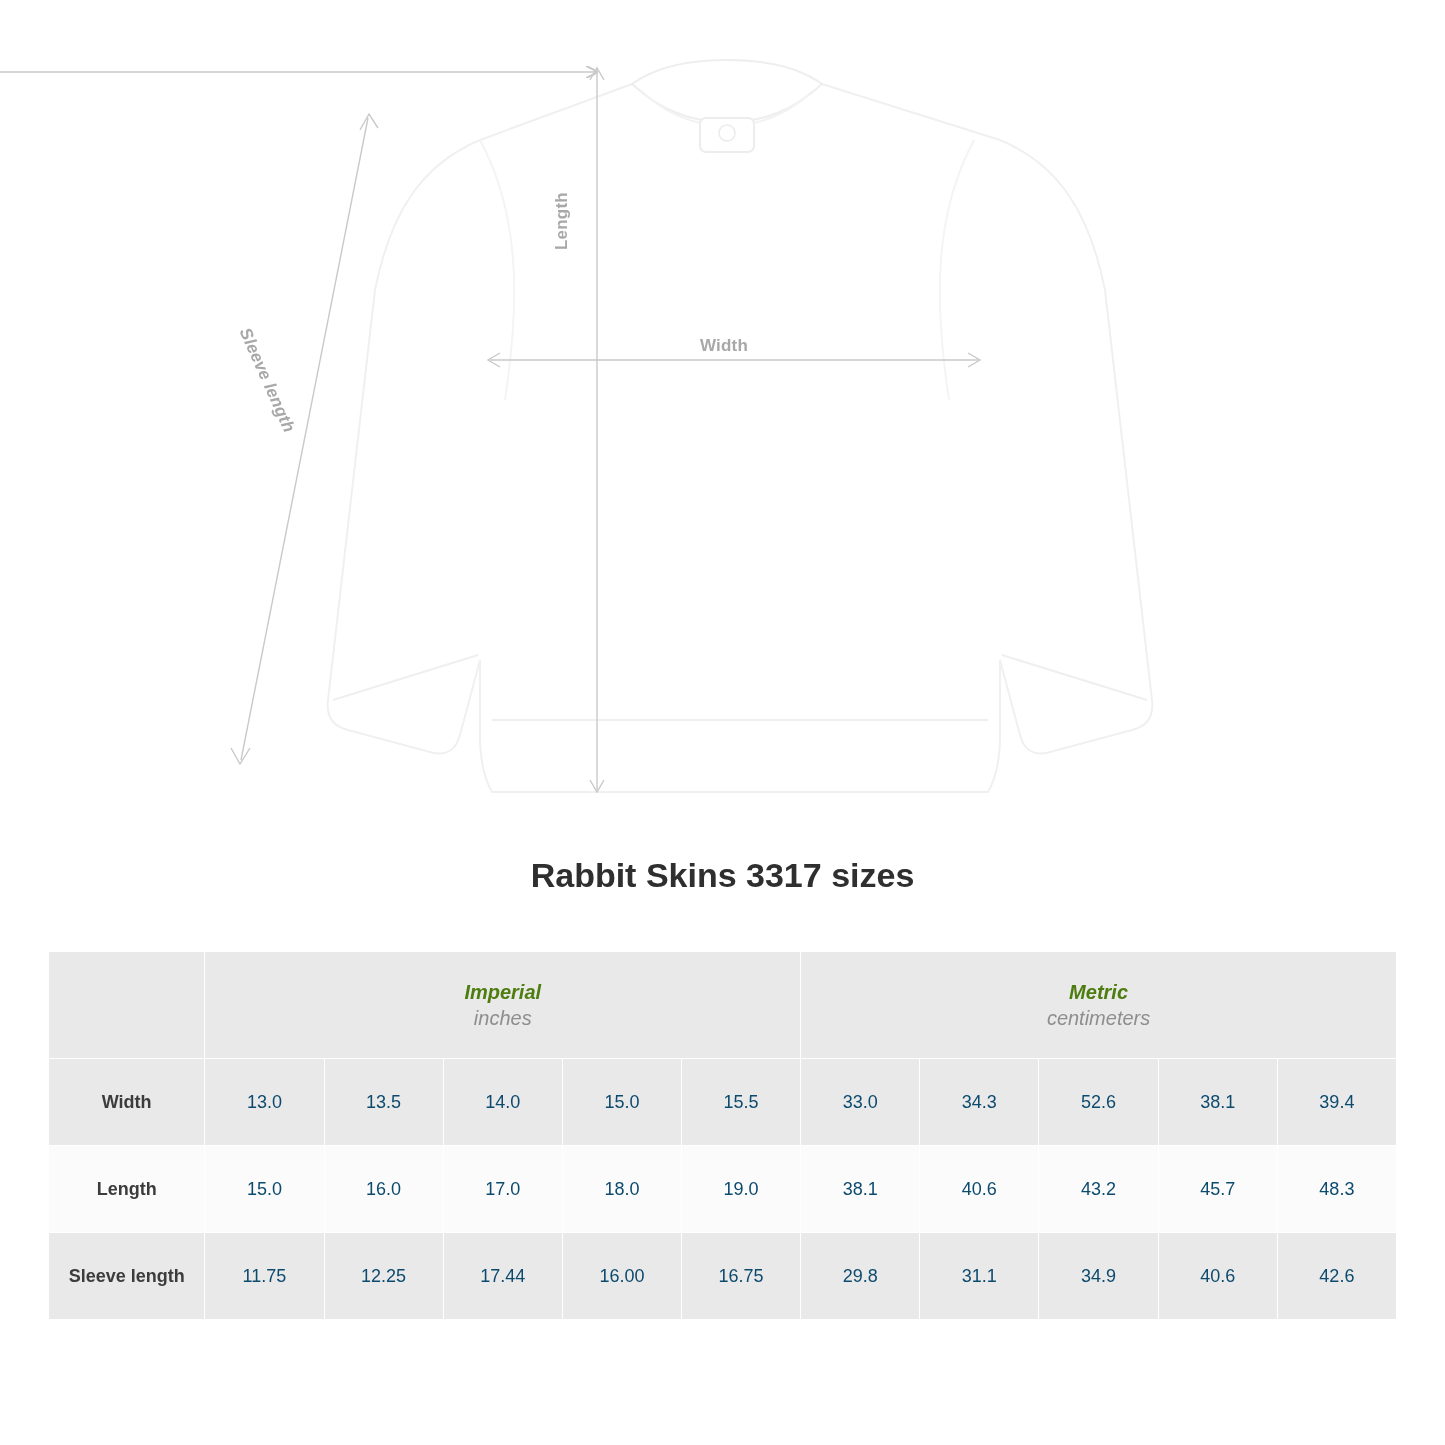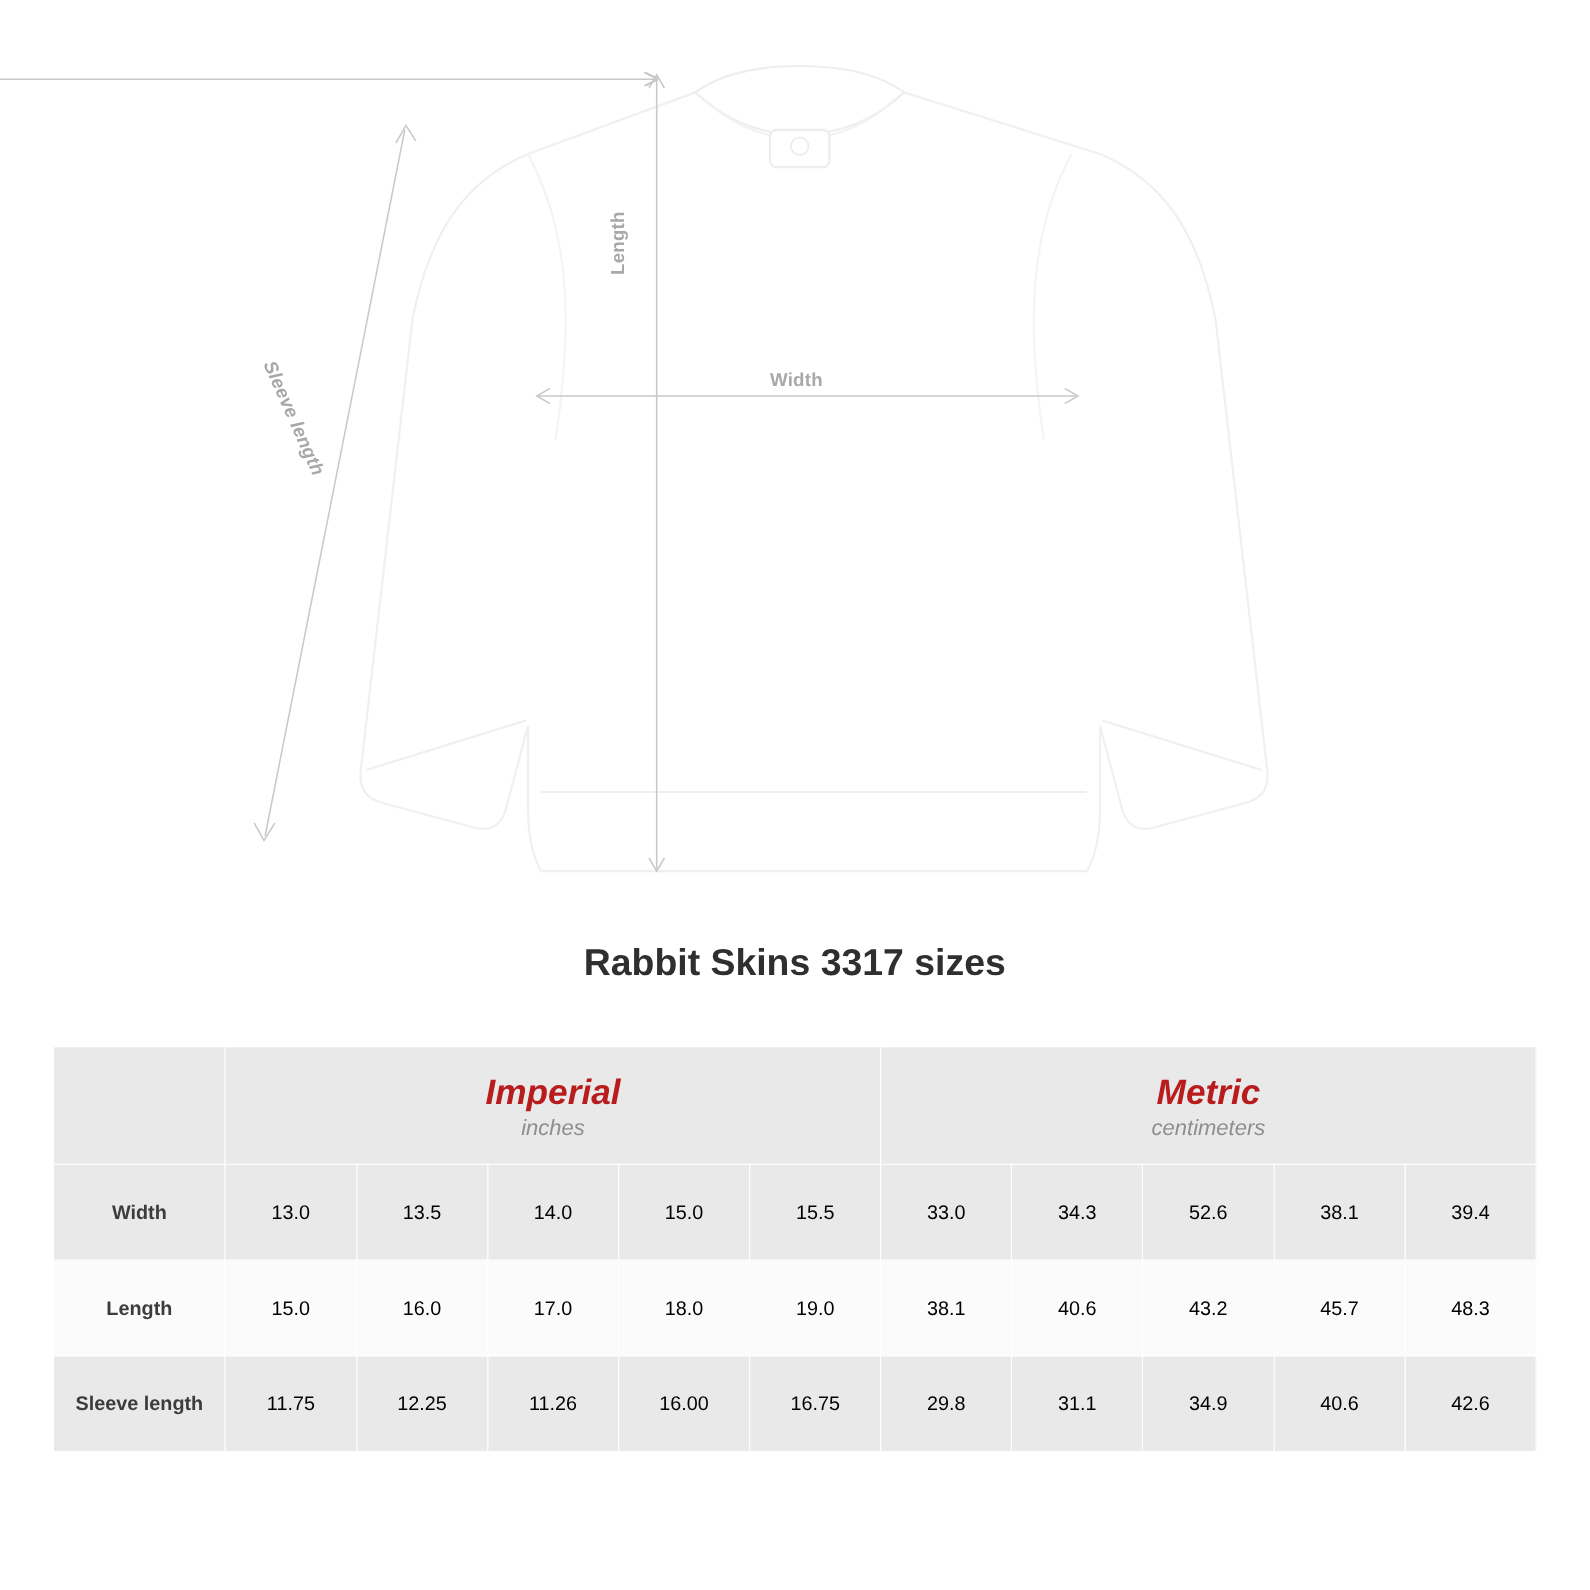--- a/index.html
+++ b/index.html
@@ -73,24 +73,24 @@
     text-align: center;
     font-weight: normal;
   }
 
   .unit-head td {
     background: #e9e9e9;
     height: 104px;
     vertical-align: middle;
   }
   .unit-head .unit-title {
-    font-size: 32px;
+    font-size: 20px;
     font-style: italic;
     font-weight: bold;
-    color: #b91c1c;
+    color: #4d7c0f;
     line-height: 1.25;
   }
   .unit-head .unit-sub {
     font-size: 20px;
     font-style: italic;
     color: #8e8e8e;
     margin-top: 2px;
   }
 
   .size-head td {
@@ -100,21 +100,21 @@
     color: #4a4a4a;
   }
   .size-head td.rowlabel {
     background: #fbfbfb;
     font-weight: bold;
   }
 
   tbody tr td {
     height: 84px;
     font-size: 18px;
-    color: #000000;
+    color: #0c4a6e;
   }
   tbody tr.shade td { background: #e9e9e9; }
   tbody tr.plain td { background: #fbfbfb; }
   tbody td.rowlabel {
     font-weight: bold;
     font-size: 18px;
     color: #3c3c3c;
   }
   .col-first { width: 11.6%; }
 </style>
@@ -252,21 +252,21 @@
         <td>38.1</td>
         <td>40.6</td>
         <td>43.2</td>
         <td>45.7</td>
         <td>48.3</td>
       </tr>
       <tr class="shade">
         <td class="rowlabel">Sleeve length</td>
         <td>11.75</td>
         <td>12.25</td>
-        <td>11.26</td>
+        <td>17.44</td>
         <td>16.00</td>
         <td>16.75</td>
         <td>29.8</td>
         <td>31.1</td>
         <td>34.9</td>
         <td>40.6</td>
         <td>42.6</td>
       </tr>
     </tbody>
   </table>

